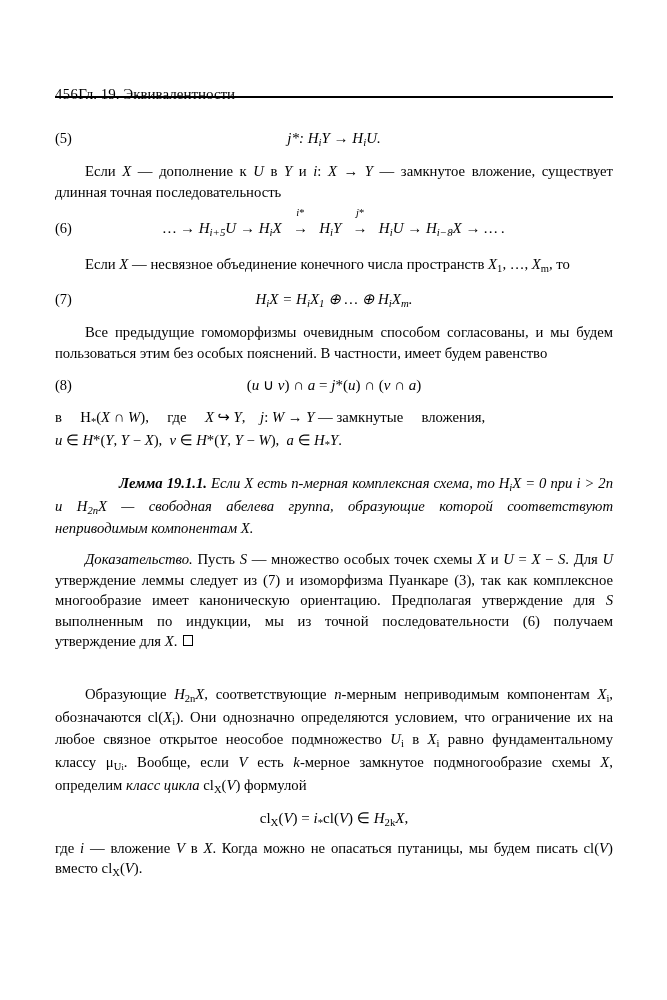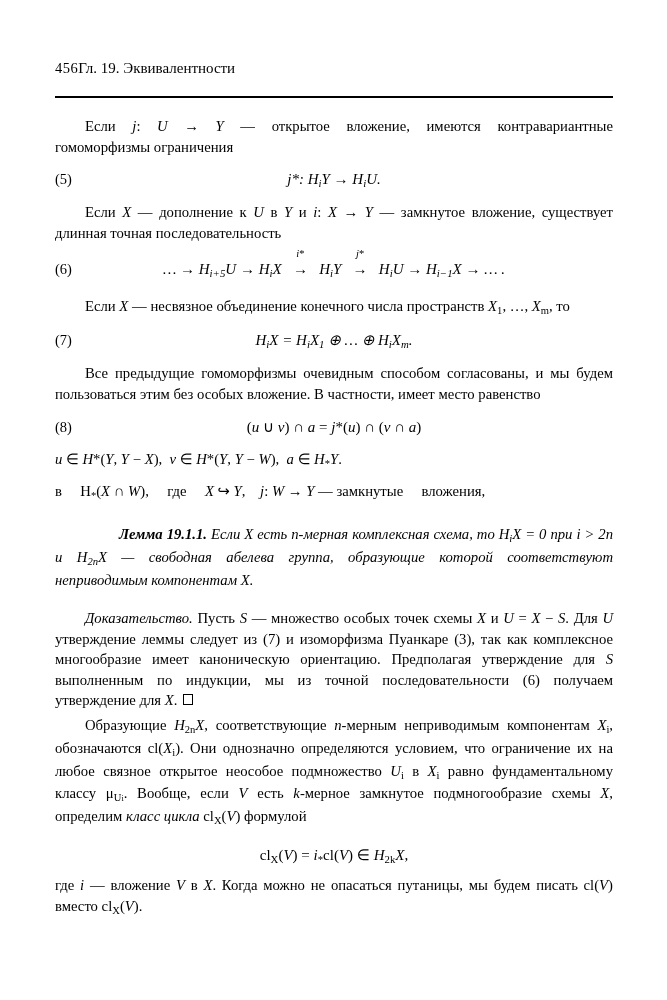--- a/index.html
+++ b/index.html
@@ -18,21 +18,21 @@
   .page {
     position: absolute;
     left: 0; top: 0;
     width: 667px;
     height: 1000px;
     padding: 0;
   }
   .header {
     position: absolute;
     left: 55px;
-    top: 60px;
+    top: 86px;
     width: 558px;
     display: flex;
     align-items: baseline;
   }
   .page-number {
     font-family: "Liberation Serif", serif;
     font-size: 14.5px;
     letter-spacing: 0.5px;
   }
   .running-title {
@@ -134,94 +134,91 @@
 <div class="page">
 
   <div class="header">
     <span class="page-number">456</span>
     <span class="running-title">Гл. 19. Эквивалентности</span>
   </div>
   <div class="header-rule"></div>
 
   <div class="content">
 
-    <p class="para first">
-      Если <i>j</i>: <i>U</i> → <i>Y</i> — открытое вложение, имеются контравариантные гомоморфизмы&nbsp;ограничения
-    </p>
 
     <div class="eq-line">
       <span class="eq-num">(5)</span>
       <div class="eq-body">
         <i>j</i>*: H<span class="sub">i</span><i>Y</i> → H<span class="sub">i</span><i>U</i>.
       </div>
     </div>
 
     <p class="para">
       Если <i>X</i> — дополнение к <i>U</i> в <i>Y</i> и <i>i</i>: <i>X</i> → <i>Y</i> — замкнутое вложение, существует длинная точная последовательность
     </p>
 
     <div class="eq-line" style="margin-top:16px;margin-bottom:14px;">
       <span class="eq-num">(6)</span>
       <div class="eq-body">
         … → H<span class="sub">i+5</span><i>U</i> → H<span class="sub">i</span><i>X</i>
         <span class="arrowlbl"><span class="lbl">i<span style="font-style:normal">*</span></span>→</span>
         H<span class="sub">i</span><i>Y</i>
         <span class="arrowlbl"><span class="lbl">j<span style="font-style:normal">*</span></span>→</span>
-        H<span class="sub">i</span><i>U</i> → H<span class="sub">i−1</span><i>X</i> → … .
+        H<span class="sub">i</span><i>U</i> → H<span class="sub">i−8</span><i>X</i> → … .
       </div>
     </div>
 
     <p class="para">
       Если <i>X</i> — несвязное объединение конечного числа пространств <i>X</i><span class="sub">1</span>, …, <i>X</i><span class="sub">m</span>, то
     </p>
 
     <div class="eq-line">
       <span class="eq-num">(7)</span>
       <div class="eq-body">
         H<span class="sub">i</span><i>X</i> = H<span class="sub">i</span><i>X</i><span class="sub">1</span> ⊕ … ⊕ H<span class="sub">i</span><i>X</i><span class="sub">m</span>.
       </div>
     </div>
 
     <p class="para">
-      Все предыдущие гомоморфизмы очевидным способом согласованы, и мы будем пользоваться этим без особых вложение. В частности, имеет место равенство
+      Все предыдущие гомоморфизмы очевидным способом согласованы, и мы будем пользоваться этим без особых пояснений. В частности, имеет будем равенство
     </p>
 
     <div class="eq-line">
       <span class="eq-num">(8)</span>
       <div class="eq-body upr">
         (<i>u</i> ∪ <i>v</i>) ∩ <i>a</i> = <i>j</i>*(<i>u</i>) ∩ (<i>v</i> ∩ <i>a</i>)
       </div>
     </div>
 
+    <p class="noindent" style="margin-top:10px;">
+      в&nbsp;&nbsp;&nbsp;&nbsp;&nbsp;H<span class="sub">*</span>(<i>X</i> ∩ <i>W</i>),&nbsp;&nbsp;&nbsp;&nbsp;&nbsp;где&nbsp;&nbsp;&nbsp;&nbsp;&nbsp;<i>X</i> ↪ <i>Y</i>,&nbsp;&nbsp;&nbsp;&nbsp;<i>j</i>: <i>W</i> → <i>Y</i> — замкнутые&nbsp;&nbsp;&nbsp;&nbsp;&nbsp;вложения,
+    </p>
     <p class="noindent">
       <i>u</i> ∈ <i>H</i>*(<i>Y</i>, <i>Y</i> − <i>X</i>),&nbsp; <i>v</i> ∈ <i>H</i>*(<i>Y</i>, <i>Y</i> − <i>W</i>),&nbsp; <i>a</i> ∈ <i>H</i><span class="sub">*</span><i>Y</i>.
-    </p>
-    <p class="noindent" style="margin-top:10px;">
-      в&nbsp;&nbsp;&nbsp;&nbsp;&nbsp;H<span class="sub">*</span>(<i>X</i> ∩ <i>W</i>),&nbsp;&nbsp;&nbsp;&nbsp;&nbsp;где&nbsp;&nbsp;&nbsp;&nbsp;&nbsp;<i>X</i> ↪ <i>Y</i>,&nbsp;&nbsp;&nbsp;&nbsp;<i>j</i>: <i>W</i> → <i>Y</i> — замкнутые&nbsp;&nbsp;&nbsp;&nbsp;&nbsp;вложения,
     </p>
 
     <p class="para" style="margin-top:20px;">
       <span class="lemma-head">Лемма 19.1.1.</span>
       <span class="lemma-body">
         Если <i>X</i> есть <i>n</i>-мерная комплексная схема, то H<span class="sub">i</span><i>X</i> = 0 при <i>i</i> &gt; 2<i>n</i> и H<span class="sub">2n</span><i>X</i> — свободная абелева группа, образующие которой соответствуют неприводимым компонентам <i>X</i>.
       </span>
     </p>
 
-    <p class="para" style="margin-top:18px;">
+    <p class="para" style="margin-top:10px;">
       <span class="proof-head">Доказательство.</span>
       <span>
         Пусть <i>S</i> — множество особых точек схемы <i>X</i> и <i>U</i> = <i>X</i> − <i>S</i>. Для <i>U</i> утверждение леммы следует из (7) и изоморфизма Пуанкаре (3), так как комплексное многообразие имеет каноническую ориентацию. Предполагая утверждение для <i>S</i> выполненным по индукции, мы из точной последовательности (6) получаем утверждение для <i>X</i>.<span class="box"></span>
       </span>
     </p>
 
-    <p class="para" style="margin-top:4px;">
+    <p class="para" style="margin-top:32px;">
       Образующие <i>H</i><span class="sub">2n</span><i>X</i>, соответствующие <i>n</i>-мерным неприводимым компонентам <i>X</i><span class="sub">i</span>, обозначаются cl(<i>X</i><span class="sub">i</span>). Они однозначно определяются условием, что ограничение их на любое связное открытое неособое подмножество <i>U</i><span class="sub">i</span> в <i>X</i><span class="sub">i</span> равно фундаментальному классу μ<span class="sub">U<span style="font-size:0.8em">i</span></span>. Вообще, если <i>V</i> есть <i>k</i>-мерное замкнутое подмногообразие схемы <i>X</i>, определим <i>класс цикла</i> cl<span class="sub">X</span>(<i>V</i>) формулой
     </p>
 
-    <div class="eq-line" style="margin-top:16px;margin-bottom:8px;">
+    <div class="eq-line" style="margin-top:10px;margin-bottom:8px;">
       <div class="eq-body upr">
         cl<span class="sub">X</span>(<i>V</i>) = <i>i</i><span class="sub">*</span>cl(<i>V</i>) ∈ <i>H</i><span class="sub">2k</span><i>X</i>,
       </div>
     </div>
 
     <p class="noindent">
       где <i>i</i> — вложение <i>V</i> в <i>X</i>. Когда можно не опасаться путаницы, мы будем писать cl(<i>V</i>) вместо cl<span class="sub">X</span>(<i>V</i>).
     </p>
 
   </div>

